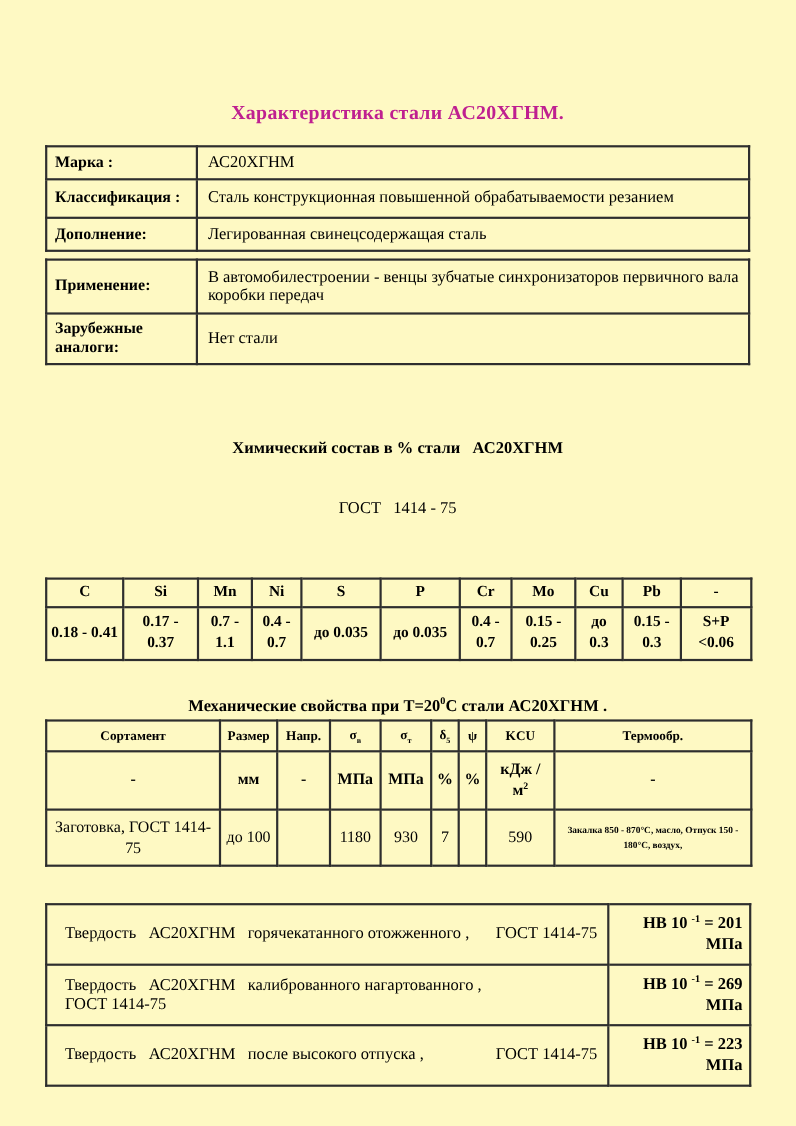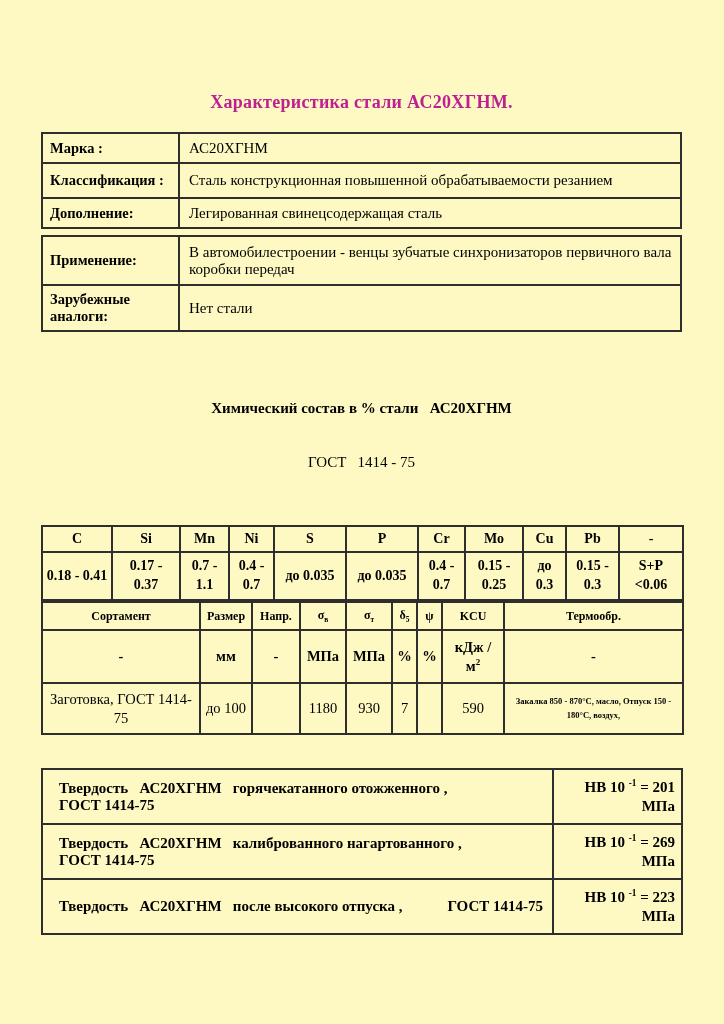--- a/index.html
+++ b/index.html
@@ -42,21 +42,21 @@
   .mech .mh th { height:22px; font-size:12px; }
   .mech .mu td { height:47px; font-size:14.5px; font-weight:bold; line-height:1.25; }
   .mech .md td { height:45px; font-size:14.5px; line-height:1.25; }
   .mech .md td.b { font-weight:normal; }
   .mech td.treat { font-size:8.5px; font-weight:bold; line-height:1.6; padding:2px 7px; }
 
   
   .hard { margin-top:33px; }
   .hard td { height:45px; }
   .hard td.hl { padding:4px 9px 4px 16px; font-size:15px; }
-  .hl-flex { display:flex; justify-content:space-between; flex-wrap:wrap; column-gap:18px;font-weight:bold; }
+  .hl-flex { display:flex; justify-content:space-between; flex-wrap:wrap; column-gap:18px; }
   .hdesc, .hgost { white-space:pre-wrap; }
   .hard td.hv { text-align:right; font-weight:bold; font-size:15px; line-height:1.3; }
 
   sub { font-size:0.62em; }
   sup { font-size:0.62em; }
 </style>
 </head>
 <body>
 
 <div class="page">
@@ -144,20 +144,21 @@
         <td>до 0.035</td>
         <td>0.4 - 0.7</td>
         <td>0.15 - 0.25</td>
         <td>до 0.3</td>
         <td>0.15 - 0.3</td>
         <td>S+P &lt;0.06</td>
       </tr>
     </tbody>
       </table>
 
+    <div class="sec-title mech-title"><span>Механические свойства при Т=20</span><sup>0</sup><span>С стали АС20ХГНМ .</span></div>
 
     <table class="mech">
       <colgroup>
         <col style="width:158px">
           <col style="width:52px">
           <col style="width:48px">
           <col style="width:46px">
         <col style="width:46px">
           <col style="width:25px">
           <col style="width:25px">

